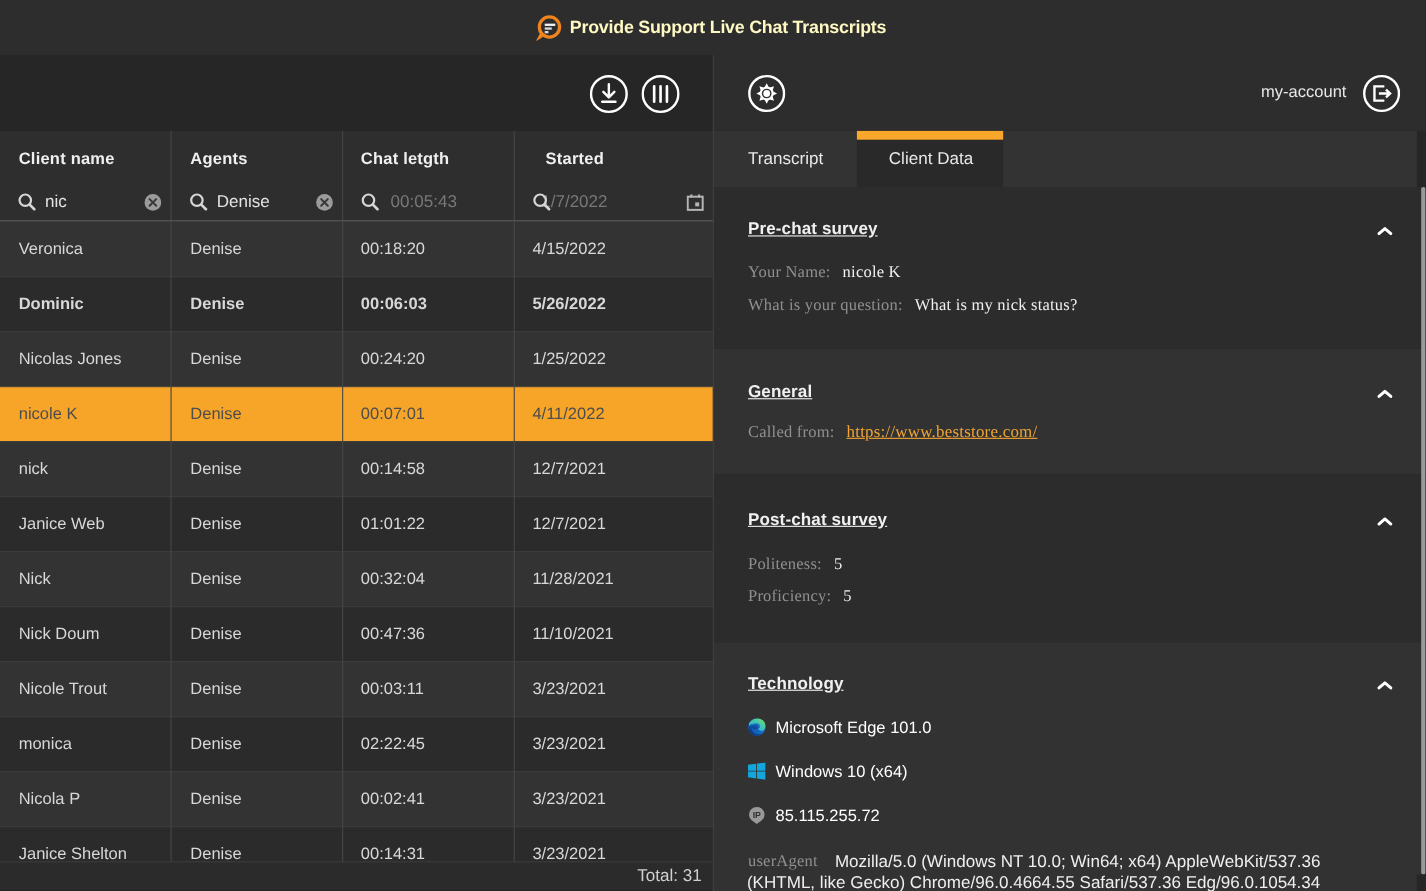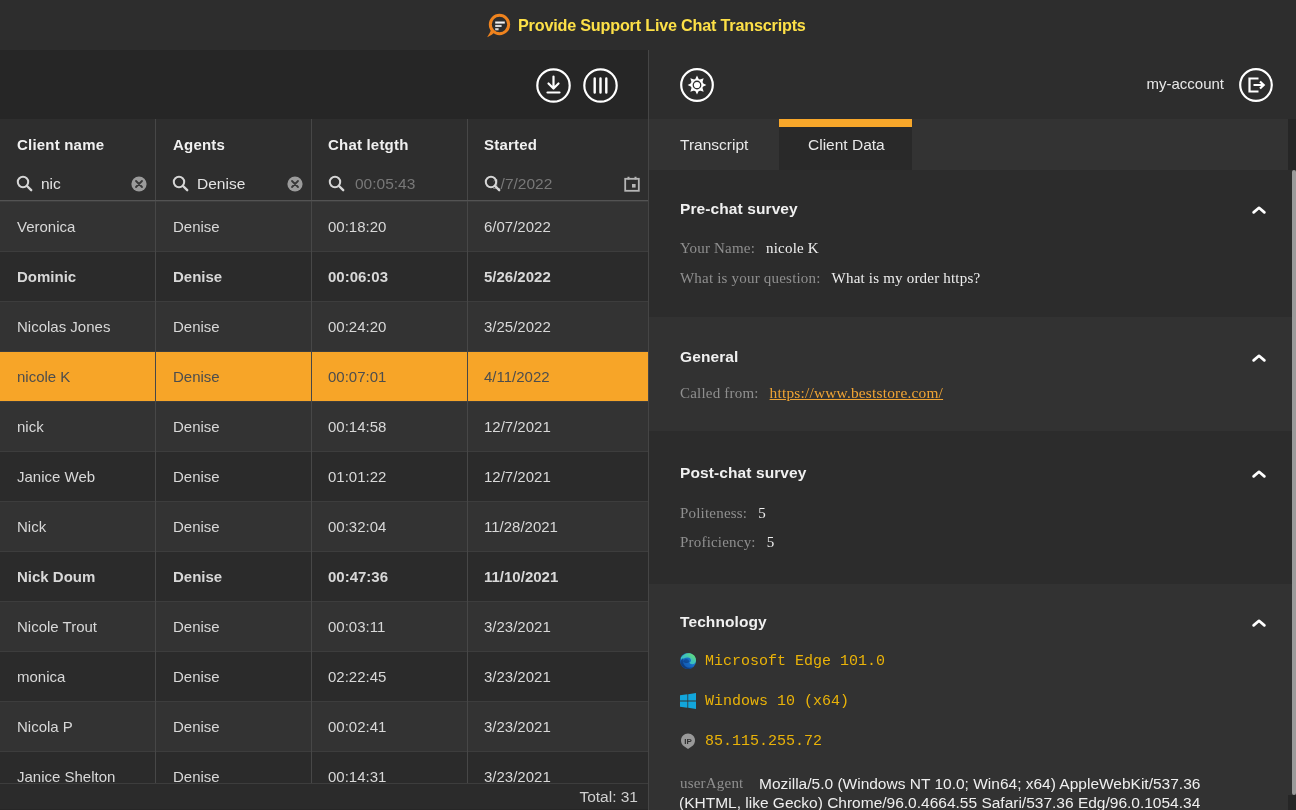--- a/index.html
+++ b/index.html
@@ -2,21 +2,21 @@
 <html><head>
 <meta charset="utf-8">
 <style>
   * { margin:0; padding:0; box-sizing:border-box; }
   html,body { width:1296px; height:810px; overflow:hidden; }
   body { background:#262626; font-family:"Liberation Sans", sans-serif; position:relative; }
   .abs { position:absolute; }
 
   
   #topbar { left:0; top:0; width:1296px; height:50px; background:#2d2d2d; }
-  #title { left:518px; top:0; height:50px; line-height:50px; color:#fde047; font-size:16.2px; font-weight:bold; letter-spacing:-0.2px; }
+  #title { left:518px; top:0; height:50px; line-height:50px; color:#fef9c3; font-size:16.2px; font-weight:bold; letter-spacing:-0.2px; }
 
   
   #ltoolbar { left:0; top:50px; width:648px; height:69px; background:#262626; }
   #lheader { left:0; top:119px; width:648px; height:82px; background:#2e2e2e; }
   #lheader .ct { position:absolute; top:17px; font-size:15px; font-weight:bold; color:#f0f0f0; letter-spacing:0.2px; }
   #lheader .ft { position:absolute; top:56px; font-size:15.5px; color:#e3e3e3; }
   #lheader .ph { color:#787878; }
   .vsep { width:1px; background:#474747; z-index:5; }
 
   .row { position:absolute; left:0; width:648px; height:50px; border-top:1px solid #3d3d3d; }
@@ -36,28 +36,28 @@
   
   #rtoolbar { left:649px; top:50px; width:647px; height:69px; background:#2d2d2d; }
   #myacct { right:72px; top:75px; font-size:15px; color:#e8e8e8; }
   #tabbar { left:649px; top:119px; width:639px; height:51px; background:#333333; }
   #tab-active { left:779px; top:119px; width:133px; height:51px; background:#292929; border-top:8px solid #f8a72a; }
   .tabtxt { position:absolute; top:136px; font-size:15.5px; color:#e8e8e8; }
 
   .sect { position:absolute; left:649px; width:647px; }
   .s-dark { background:#2c2c2c; }
   .s-light { background:#323232; }
-  .stitle { position:absolute; left:680px; font-size:15.5px; font-weight:bold; color:#f0f0f0; letter-spacing:0.1px; }
+  .stitle { position:absolute; left:680px; font-size:15.5px; font-weight:bold; color:#f0f0f0; letter-spacing:0.1px;text-decoration:underline; }
   .lbl { position:absolute; left:680px; font-size:15px; color:#8f8f8f; letter-spacing:0.2px;font-family:Liberation Serif, serif; }
   .val { font-size:15px; color:#efefef; }
   .chev { position:absolute; left:1250px; }
   a.lnk { color:#f0a434; text-decoration:underline; font-size:15.4px; }
 
   .ticon { position:absolute; left:680px; width:16px; height:16px; }
-  .titem { position:absolute; left:705px; font-size:15px; color:#eab308;font-family:Liberation Mono, monospace; }
+  .titem { position:absolute; left:705px; font-size:15px; color:#ffffff; }
 
   #scrollthumb { left:1292px; top:170px; width:4px; height:625px; background:#9a9a9a; border-radius:2px; }
   #scrollcorner { left:1288px; top:795px; width:8px; height:15px; background:#262626; }
 </style>
 </head>
 <body>
 
 <div id="topbar" class="abs"></div>
 <svg class="abs" style="left:484px;top:10px" width="30" height="30" viewBox="0 0 30 30">
   <circle cx="15.5" cy="14.5" r="9.2" fill="none" stroke="#ef831e" stroke-width="3"></circle>
@@ -78,45 +78,45 @@
 
 <svg class="abs" style="left:583px;top:68px" width="35" height="35" viewBox="0 0 35 35">
   <circle cx="17.5" cy="17.5" r="16.2" fill="none" stroke="#fff" stroke-width="2.2"></circle>
   <path d="M11.7 10.5 V24.5 M17.5 10.5 V24.5 M23.3 10.5 V24.5" fill="none" stroke="#fff" stroke-width="2.4" stroke-linecap="round"></path>
 </svg>
 
 <div id="lheader" class="abs">
   <span class="ct" style="left:17px">Client name</span>
   <span class="ct" style="left:173px">Agents</span>
   <span class="ct" style="left:328px">Chat letgth</span>
-  <span class="ct" style="left:484px">Started</span>
+  <span class="ct" style="left:496px">Started</span>
   <span class="ft" style="left:41px">nic</span>
   <span class="ft" style="left:197px">Denise</span>
   <span class="ft ph" style="left:355px">00:05:43</span>
   <span class="ft ph" style="left:492px">1/7/2022</span>
 </div>
 
 <div id="rows" class="abs" style="left:0;top:0">
     <div class="row odd" style="top: 201px;">
       <span class="c1">Veronica</span>
       <span class="c2">Denise</span>
       <span class="c3">00:18:20</span>
-      <span class="c4">6/07/2022</span>
+      <span class="c4">4/15/2022</span>
     </div>
     <div class="row even" style="top: 251px; font-weight: bold;">
       <span class="c1">Dominic</span>
       <span class="c2">Denise</span>
       <span class="c3">00:06:03</span>
       <span class="c4">5/26/2022</span>
     </div>
     <div class="row odd" style="top: 301px;">
       <span class="c1">Nicolas Jones</span>
       <span class="c2">Denise</span>
       <span class="c3">00:24:20</span>
-      <span class="c4">3/25/2022</span>
+      <span class="c4">1/25/2022</span>
     </div>
     <div class="row sel" style="top: 351px;">
       <span class="c1">nicole K</span>
       <span class="c2">Denise</span>
       <span class="c3">00:07:01</span>
       <span class="c4">4/11/2022</span>
     </div>
     <div class="row odd" style="top: 401px;">
       <span class="c1">nick</span>
       <span class="c2">Denise</span>
@@ -128,21 +128,21 @@
       <span class="c2">Denise</span>
       <span class="c3">01:01:22</span>
       <span class="c4">12/7/2021</span>
     </div>
     <div class="row odd" style="top: 501px;">
       <span class="c1">Nick</span>
       <span class="c2">Denise</span>
       <span class="c3">00:32:04</span>
       <span class="c4">11/28/2021</span>
     </div>
-    <div class="row even" style="top: 551px; font-weight: bold;">
+    <div class="row even" style="top: 551px;">
       <span class="c1">Nick Doum</span>
       <span class="c2">Denise</span>
       <span class="c3">00:47:36</span>
       <span class="c4">11/10/2021</span>
     </div>
     <div class="row odd" style="top: 601px;">
       <span class="c1">Nicole Trout</span>
       <span class="c2">Denise</span>
       <span class="c3">00:03:11</span>
       <span class="c4">3/23/2021</span>
@@ -202,21 +202,21 @@
 <span class="abs tabtxt" style="left:680px">Transcript</span>
 <span class="abs tabtxt" style="left:808px">Client Data</span>
 
 <div class="sect s-dark" style="top:170px;height:147px"></div>
 <div class="sect s-light" style="top:317px;height:114px"></div>
 <div class="sect s-dark" style="top:431px;height:153px"></div>
 <div class="sect s-light" style="top:584px;height:226px"></div>
 
 <span class="stitle" style="top:200px">Pre-chat survey</span>
 <span class="lbl" style="top:240px">Your Name: <span class="val" style="margin-left:7px">nicole K</span></span>
-<span class="lbl" style="top:270px">What is your question: <span class="val" style="margin-left:7px">What is my order https?</span></span>
+<span class="lbl" style="top:270px">What is your question: <span class="val" style="margin-left:7px">What is my nick status?</span></span>
 
 <span class="stitle" style="top:348px">General</span>
 <span class="lbl" style="top:384px">Called from: <a class="lnk val" style="margin-left:7px" href="#">https://www.beststore.com/</a></span>
 
 <span class="stitle" style="top:464px">Post-chat survey</span>
 <span class="lbl" style="top:505px">Politeness: <span class="val" style="margin-left:7px">5</span></span>
 <span class="lbl" style="top:534px">Proficiency: <span class="val" style="margin-left:7px">5</span></span>
 
 <span class="stitle" style="top:613px">Technology</span>
 

